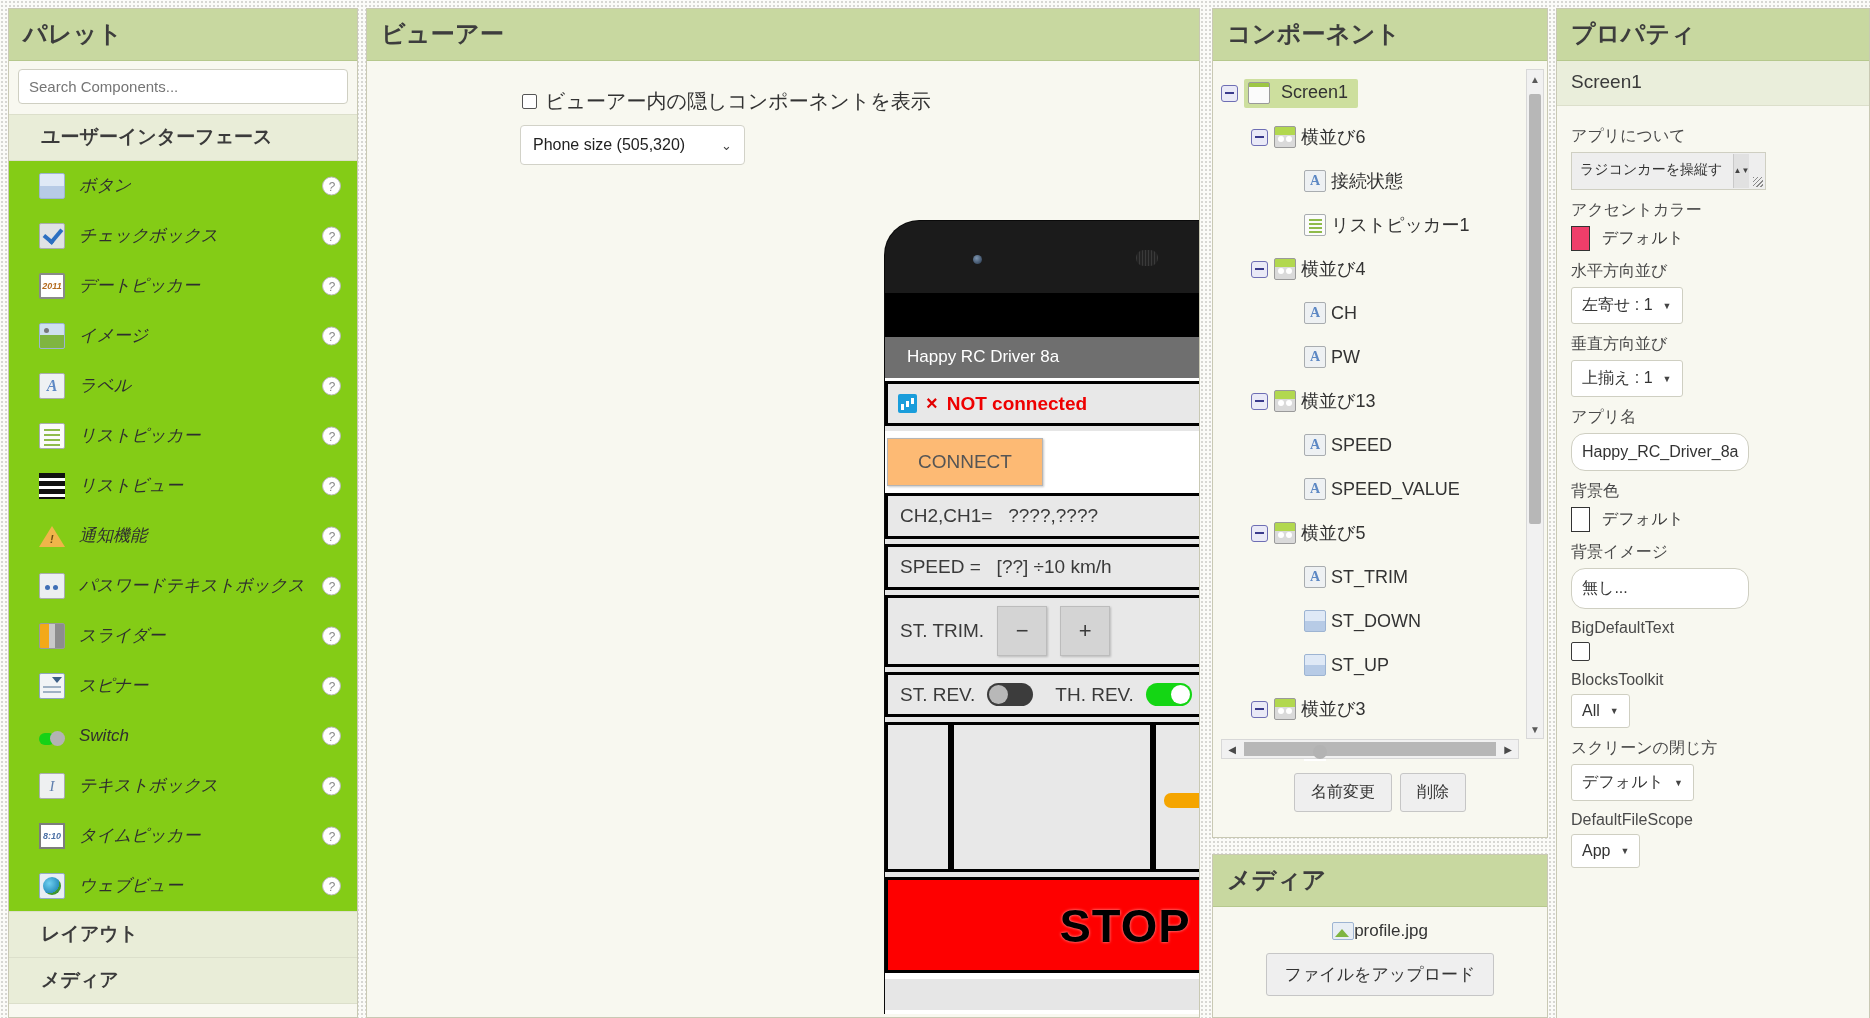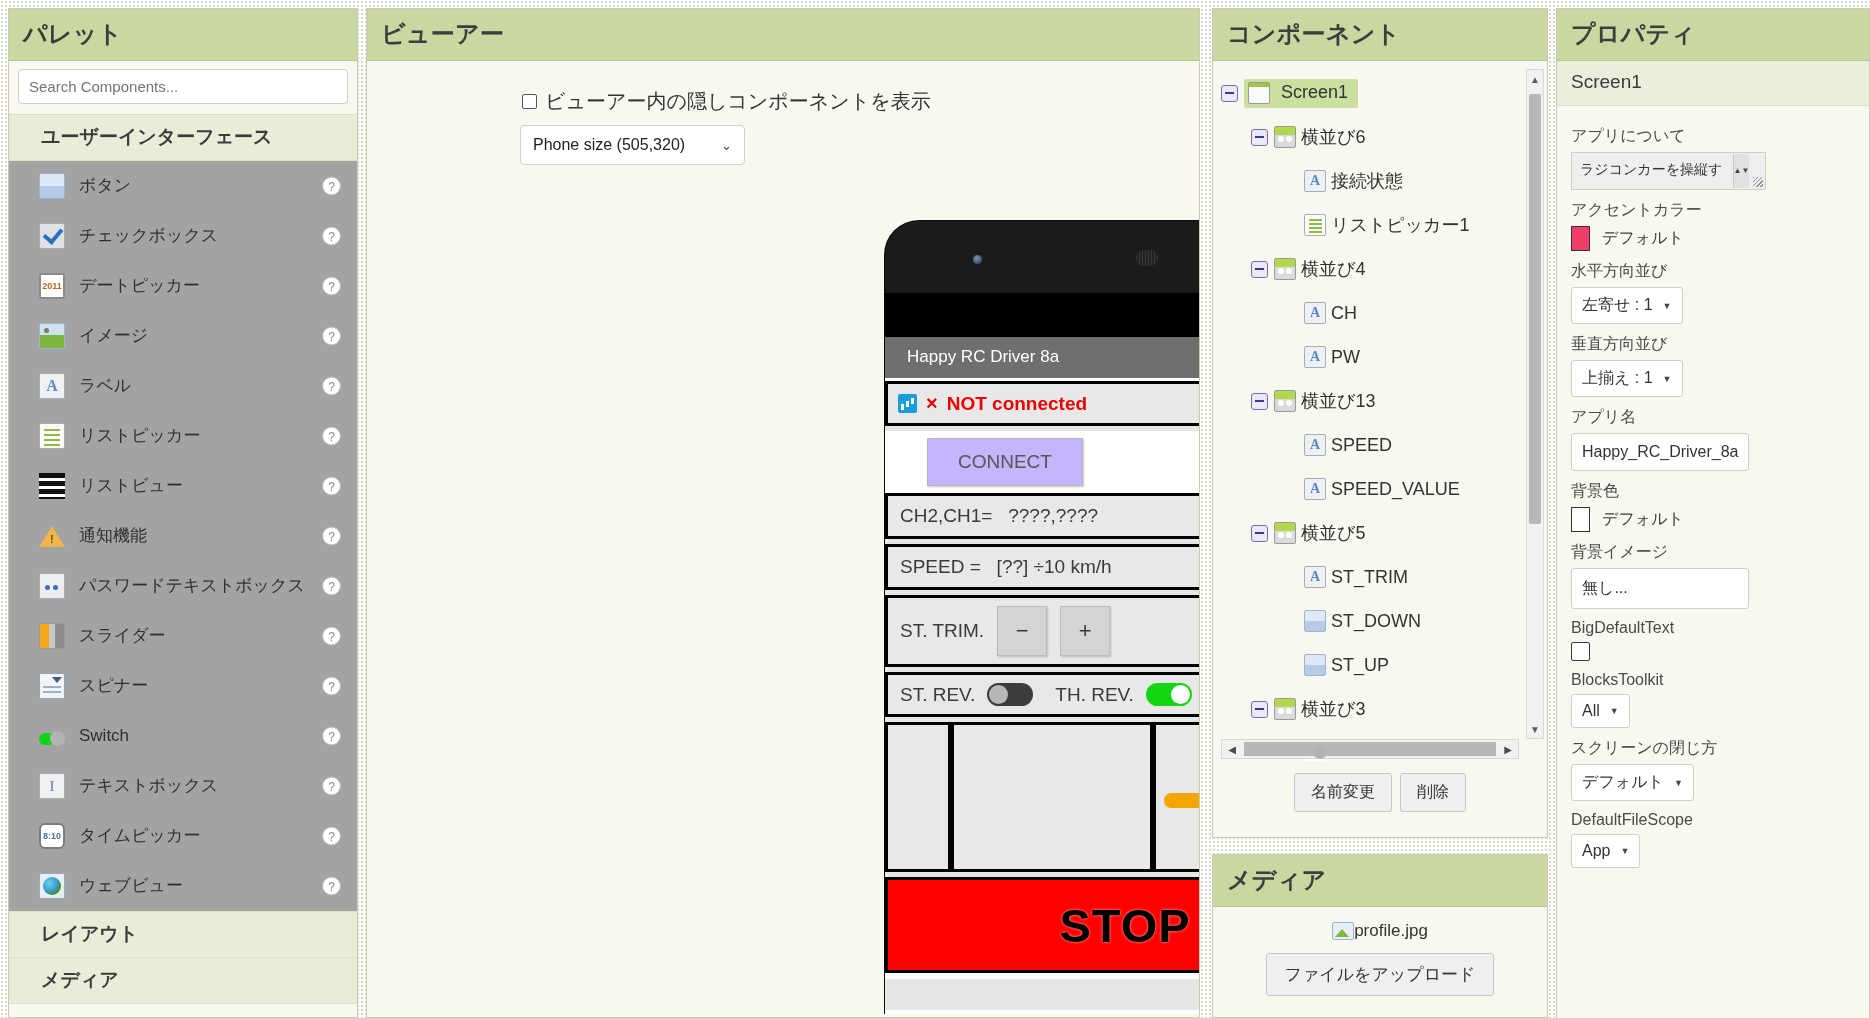--- a/index.html
+++ b/index.html
@@ -39,21 +39,21 @@
   .search-input {
     width:100%; padding:8px 10px; font-size:15px;
     border:1px solid #cfcfc2; border-radius:4px; background:#fff;
     color:#9a9a9a; font-family:"Liberation Sans", sans-serif;
   }
   .cat-header {
     background:#e9edd8; border-top:1px solid #dcdfcb; border-bottom:1px solid #dcdfcb;
     font-size:19px; font-weight:bold; color:#3b3b3b;
     padding:9px 14px 10px 32px;
   }
-  .cat-body { background:#a3a3a3; }
+  .cat-body { background:#84cc16;font-style:italic; }
   .palette-item {
     display:flex; align-items:center; gap:14px;
     padding:8px 14px 8px 30px; min-height:50px;
     position:relative; cursor:pointer;
   }
   .palette-item .pi-label { font-size:17px; color:#2f2f2f; flex:1; line-height:1.25; padding-right:24px;}
   .help-badge {
     position:absolute; right:16px; top:50%; transform:translateY(-50%);
     width:19px; height:19px; border-radius:50%;
     border:1px solid #b9b9b9; color:#8a8a8a; font-size:12px;
@@ -78,21 +78,21 @@
   .ic-password { background:#eceff1; border:1px solid #a9adb0; border-radius:2px;}
   .ic-password:after{content:"";position:absolute;left:5px;top:11px;width:5px;height:5px;border-radius:50%;background:#3f6fb5;box-shadow:8px 0 0 #3f6fb5;}
   .ic-slider { background:linear-gradient(90deg,#f3a918 0 38%, #c9c9c9 38% 62%, #8d8d8d 62% 100%); border:1px solid #9a9a9a; border-radius:2px;}
   .ic-spinner { background:#f2f4f6; border:1px solid #8fa6bd; border-radius:2px;}
   .ic-spinner:after{content:"";position:absolute;left:3px;top:12px;width:18px;height:2px;background:#9fb1c4;box-shadow:0 5px 0 #9fb1c4;}
   .ic-spinner:before{content:"";position:absolute;right:2px;top:3px;border-left:5px solid transparent;border-right:5px solid transparent;border-top:6px solid #3c5e86;}
   .ic-switch { width:26px;height:16px;margin-top:5px; }
   .ic-switch:after{content:"";position:absolute;left:0;top:2px;width:16px;height:12px;border-radius:6px;background:#16d216;}
   .ic-switch:before{content:"";position:absolute;left:11px;top:0;width:15px;height:15px;border-radius:50%;background:#b3b3b3;z-index:2;}
   .ic-textbox { background:#eef0f1; border:1px solid #a9adb0; border-radius:2px; color:#5f7fae; font-size:15px; display:flex;align-items:center;justify-content:center; font-family:"Liberation Serif",serif;}
-  .ic-timepicker { background:#fff; border:2px solid #7d7d7d; border-radius:6px; color:#4a6fa5; font-size:9px; font-weight:bold; display:flex;align-items:center;justify-content:center;}
+  .ic-timepicker { background:#fff; border:2px solid #7d7d7d; border-radius:0; color:#4a6fa5; font-size:9px; font-weight:bold; display:flex;align-items:center;justify-content:center;}
   .ic-webviewer { background:#e9eef5; border:1px solid #94aac6; border-radius:2px;}
   .ic-webviewer:after{content:"";position:absolute;left:3px;top:3px;width:18px;height:18px;border-radius:50%;background:radial-gradient(circle at 35% 35%, #6fd0f0, #2a8fbf 60%, #3f9b32 61%, #2f7a26);}
 
   
   #viewer { left:366px; top:8px; width:834px; height:1010px; }
   #viewer .vbody { position:relative; height:953px; background:#f8f8f0; overflow:hidden;}
   .show-hidden { display:flex; align-items:center; gap:8px; padding:27px 0 0 155px; font-size:20px; color:#333; }
   .chk { width:15px; height:15px; border:1.5px solid #555; background:#fff; border-radius:2px; flex:0 0 15px;}
   .size-select-wrap { padding:10px 0 0 153px; }
   .size-select {
@@ -120,22 +120,22 @@
 
   .arow { background:#e8e8e8; border:3px solid #000; margin:0 0 5px 0; position:relative; }
   .conn-row { display:flex; align-items:center; gap:9px; padding:8px 10px; font-size:19px; font-weight:bold; }
   .conn-icon { width:19px; height:19px; background:#1a9ddb; border-radius:2px; position:relative; flex:0 0 19px;}
   .conn-icon:after{content:"";position:absolute;left:3px;bottom:3px;width:3px;height:6px;background:#fff;box-shadow:5px -3px 0 #fff, 10px -6px 0 0 #fff;}
   .conn-x { color:#e10000; font-size:20px; }
   .conn-txt { color:#ee0000; }
 
   .connect-row { background:#fff; border:none; padding:7px 0 7px 2px; }
   .btn-connect {
-    display:inline-block; background:#c4b5fd; border:1px solid #b5b5b5;
-    padding:12px 30px; font-size:19px; color:#555; box-shadow:1px 1px 2px rgba(0,0,0,.22);margin-left:40px;
+    display:inline-block; background:#fdba74; border:1px solid #b5b5b5;
+    padding:12px 30px; font-size:19px; color:#555; box-shadow:1px 1px 2px rgba(0,0,0,.22);
   }
   .lbl-row { padding:9px 12px; font-size:19px; color:#3a3a3a; white-space:pre; }
 
   .trim-row { display:flex; align-items:center; gap:13px; padding:8px 12px; font-size:19px; color:#3a3a3a;}
   .sbtn { width:50px; height:50px; background:#d4d4d4; border:1px solid #bcbcbc; box-shadow:1px 1px 2px rgba(0,0,0,.2);
           display:flex; align-items:center; justify-content:center; font-size:22px; color:#3a3a3a; }
   .rev-row { display:flex; align-items:center; gap:12px; padding:8px 12px; font-size:19px; color:#3a3a3a;}
   .sw { width:46px; height:23px; border-radius:12px; position:relative; flex:0 0 46px; }
   .sw.off { background:#3c3c3c; }
   .sw.off:after{content:"";position:absolute;left:2px;top:2px;width:19px;height:19px;border-radius:50%;background:#b8b8b8;}
@@ -203,21 +203,21 @@
   .ptextarea .spin{position:absolute;right:16px;top:1px;width:16px;height:34px;background:#e1e1e1;border-left:1px solid #c9c9c9;
                    display:flex;flex-direction:column;align-items:center;justify-content:center;font-size:8px;line-height:8px;color:#444;}
   .ptextarea .grip{position:absolute;right:2px;bottom:2px;width:10px;height:10px;
                    background:repeating-linear-gradient(135deg,#8a8a8a 0 1px,transparent 1px 3px);}
   .swatch-row { display:flex; align-items:center; gap:12px; }
   .swatch { width:19px;height:25px;border:1px solid #333; }
   .swatch-label { font-size:16px; color:#3a3a3a; }
   .pselect { display:inline-flex; align-items:center; gap:10px; background:#fff; border:1px solid #cfcfc2; border-radius:3px;
              padding:7px 10px; font-size:16px; color:#333;}
   .pselect .ca { font-size:9px; color:#444; }
-  .pinput { width:178px; background:#fff; border:1px solid #cfcfc2; border-radius:3px; padding:9px 10px; font-size:16px; color:#333;}
+  .pinput { width:178px; background:#fff; border:1px solid #cfcfc2; border-radius:14px; padding:9px 10px; font-size:16px; color:#333;}
   .pcheck { width:19px;height:19px;border:1.5px solid #3a3a3a; background:#fff; border-radius:2px; }
 </style>
 </head>
 <body>
 
 <div id="root" class="dotted">
 
   <div class="panel" id="palette">
     <div class="panel-header">パレット</div>
     <div class="search-wrap">

